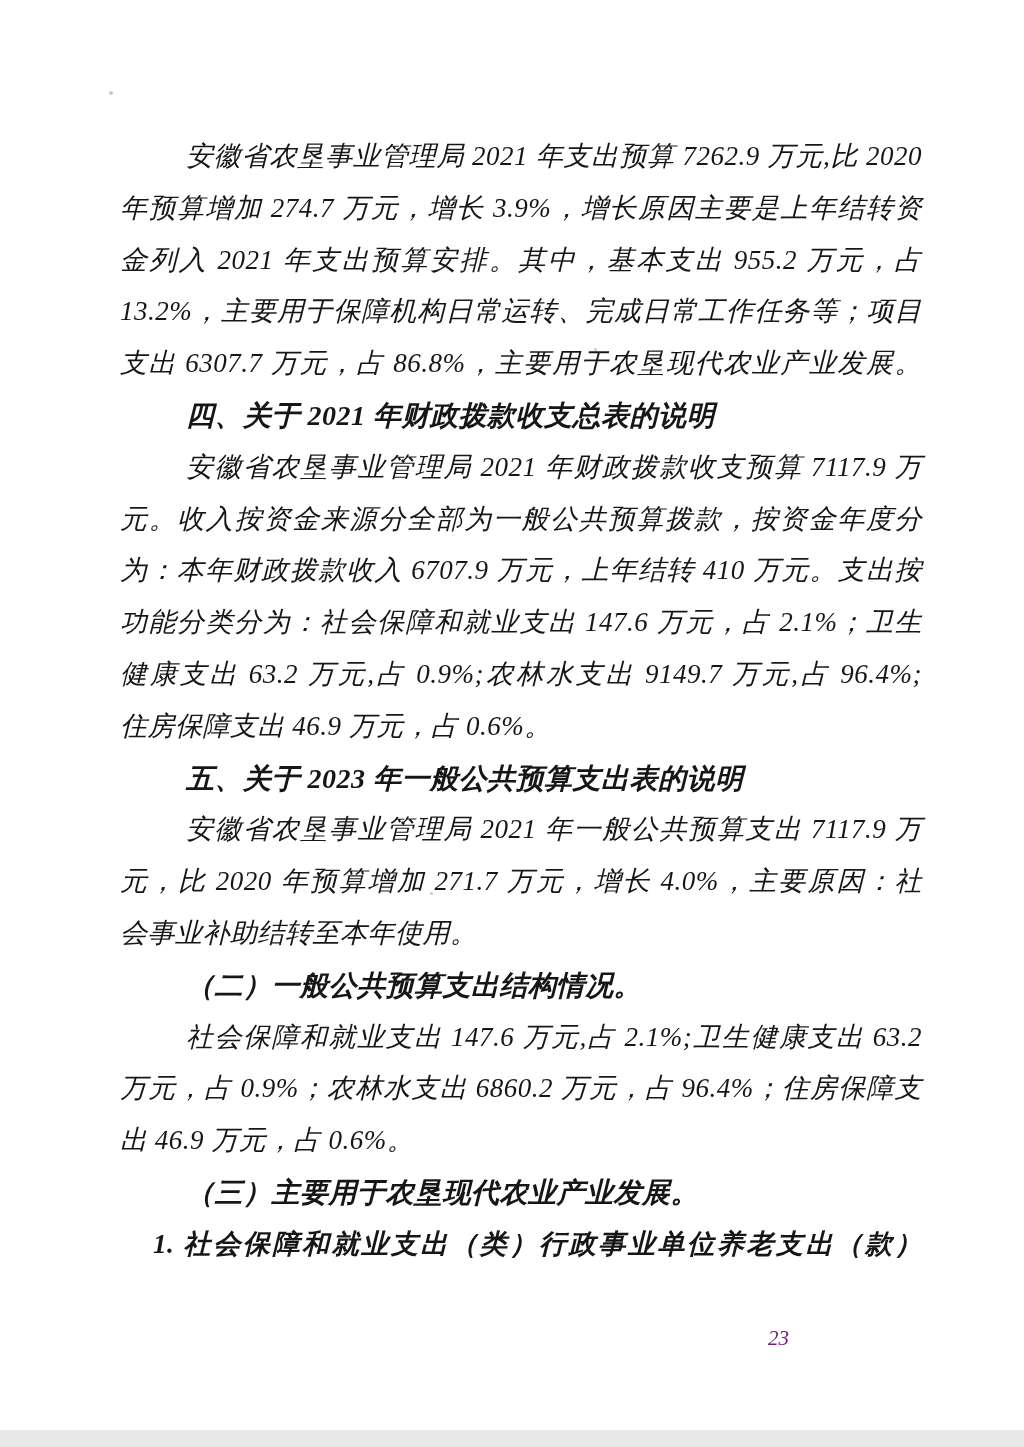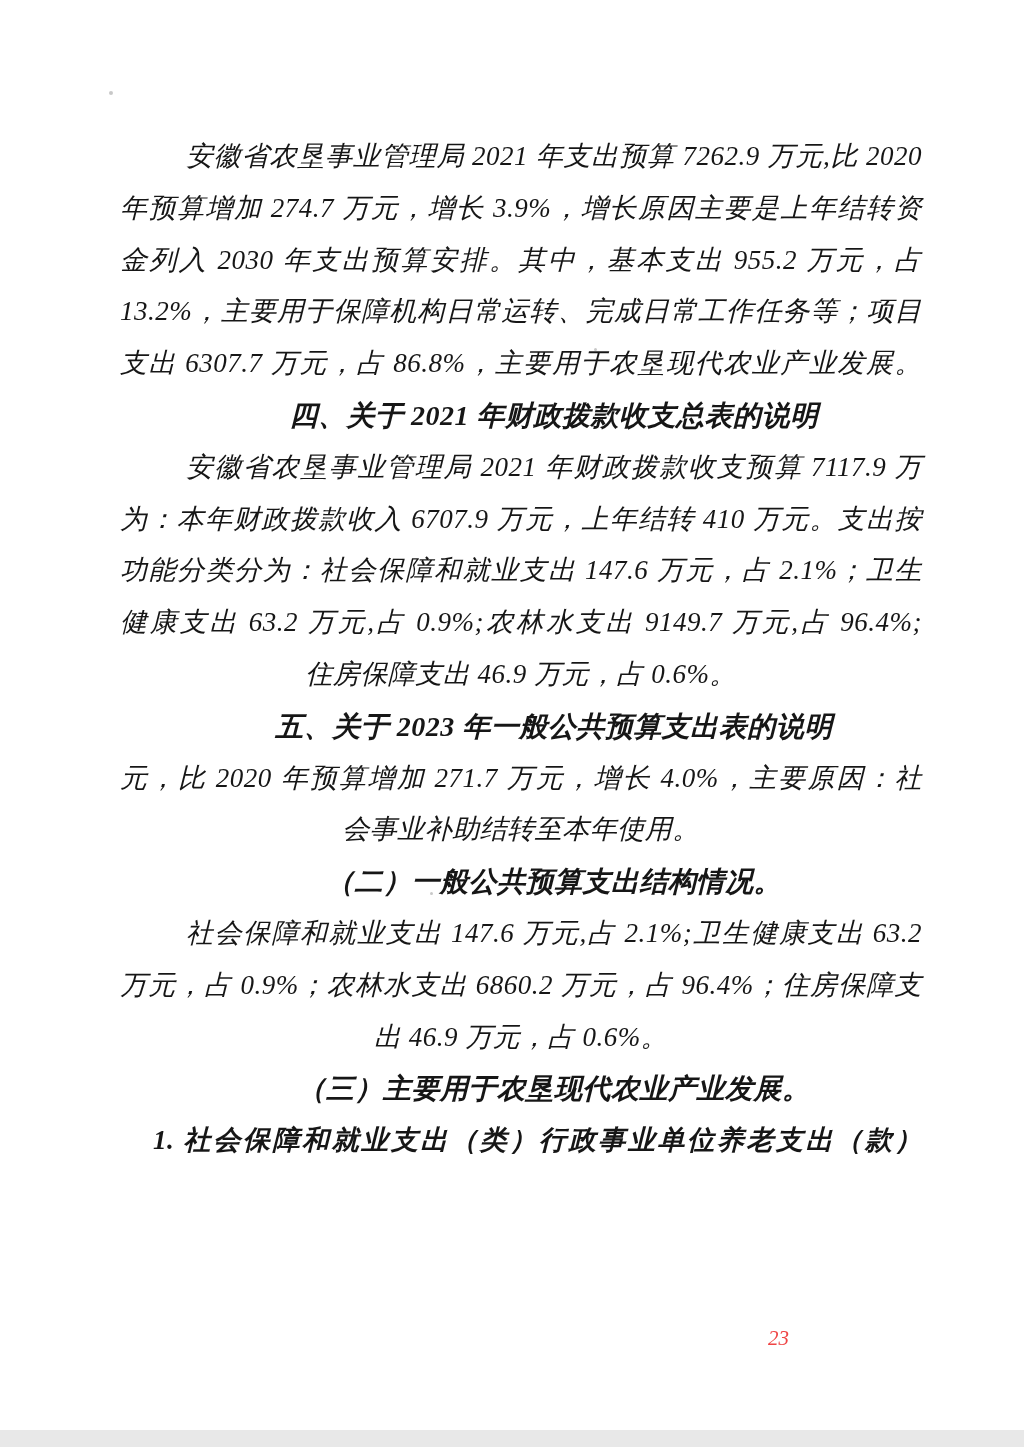--- a/index.html
+++ b/index.html
@@ -22,21 +22,21 @@
     left: 120px;
     top: 131px;
     width: 802px;
   }
   .line {
     height: 51.8px;
     line-height: 51.8px;
     font-size: 27px;
     letter-spacing: 0.5px;
     white-space: nowrap;
-    text-align: center;
+    text-align: left;
   }
   
   .line.j {
     white-space: normal;
     text-align: justify;
     text-align-last: justify;
     text-justify: inter-character;
   }
   
   .line.i2 { padding-left: 66px; }
@@ -46,21 +46,21 @@
   .line.h {
     font-weight: 700;
     font-size: 28px;
   }
   .line.b { font-weight: 700; }
   .page-number {
     position: absolute;
     left: 768px;
     top: 1326px;
     font-size: 21px;
-    color: #ef4444;
+    color: #701a75;
     font-family: "Liberation Serif", "DejaVu Serif", serif;
   }
   
   .speck {
     position: absolute;
     background: #9a9a9a;
     opacity: 0.55;
     border-radius: 50%;
   }
   .speck.s1 { left: 109px; top: 91px;  width: 4px; height: 4px; }
@@ -71,30 +71,32 @@
 <body>
 
 <div class="page">
   <div class="speck s1"></div>
   <div class="speck s2"></div>
   <div class="speck s3"></div>
 
   <div class="textblock">
     <div class="line j i2">安徽省农垦事业管理局 2021 年支出预算 7262.9 万元,比 2020</div>
     <div class="line j">年预算增加 274.7 万元，增长 3.9%，增长原因主要是上年结转资</div>
-    <div class="line j">金列入 2030 年支出预算安排。其中，基本支出 955.2 万元，占</div>
+    <div class="line j">金列入 2021 年支出预算安排。其中，基本支出 955.2 万元，占</div>
     <div class="line j">13.2%，主要用于保障机构日常运转、完成日常工作任务等；项目</div>
     <div class="line j">支出 6307.7 万元，占 86.8%，主要用于农垦现代农业产业发展。</div>
     <div class="line h i2">四、关于 2021 年财政拨款收支总表的说明</div>
     <div class="line j i2">安徽省农垦事业管理局 2021 年财政拨款收支预算 7117.9 万</div>
+    <div class="line j">元。收入按资金来源分全部为一般公共预算拨款，按资金年度分</div>
     <div class="line j">为：本年财政拨款收入 6707.9 万元，上年结转 410 万元。支出按</div>
     <div class="line j">功能分类分为：社会保障和就业支出 147.6 万元，占 2.1%；卫生</div>
     <div class="line j">健康支出 63.2 万元,占 0.9%;农林水支出 9149.7 万元,占 96.4%;</div>
     <div class="line">住房保障支出 46.9 万元，占 0.6%。</div>
     <div class="line h i2">五、关于 2023 年一般公共预算支出表的说明</div>
+    <div class="line j i2">安徽省农垦事业管理局 2021 年一般公共预算支出 7117.9 万</div>
     <div class="line j">元，比 2020 年预算增加 271.7 万元，增长 4.0%，主要原因：社</div>
     <div class="line">会事业补助结转至本年使用。</div>
     <div class="line h i2">（二）一般公共预算支出结构情况。</div>
     <div class="line j i2">社会保障和就业支出 147.6 万元,占 2.1%;卫生健康支出 63.2</div>
     <div class="line j">万元，占 0.9%；农林水支出 6860.2 万元，占 96.4%；住房保障支</div>
     <div class="line">出 46.9 万元，占 0.6%。</div>
     <div class="line h i2">（三）主要用于农垦现代农业产业发展。</div>
     <div class="line j i1 b">1. 社会保障和就业支出（类）行政事业单位养老支出（款）</div>
   </div>
 

